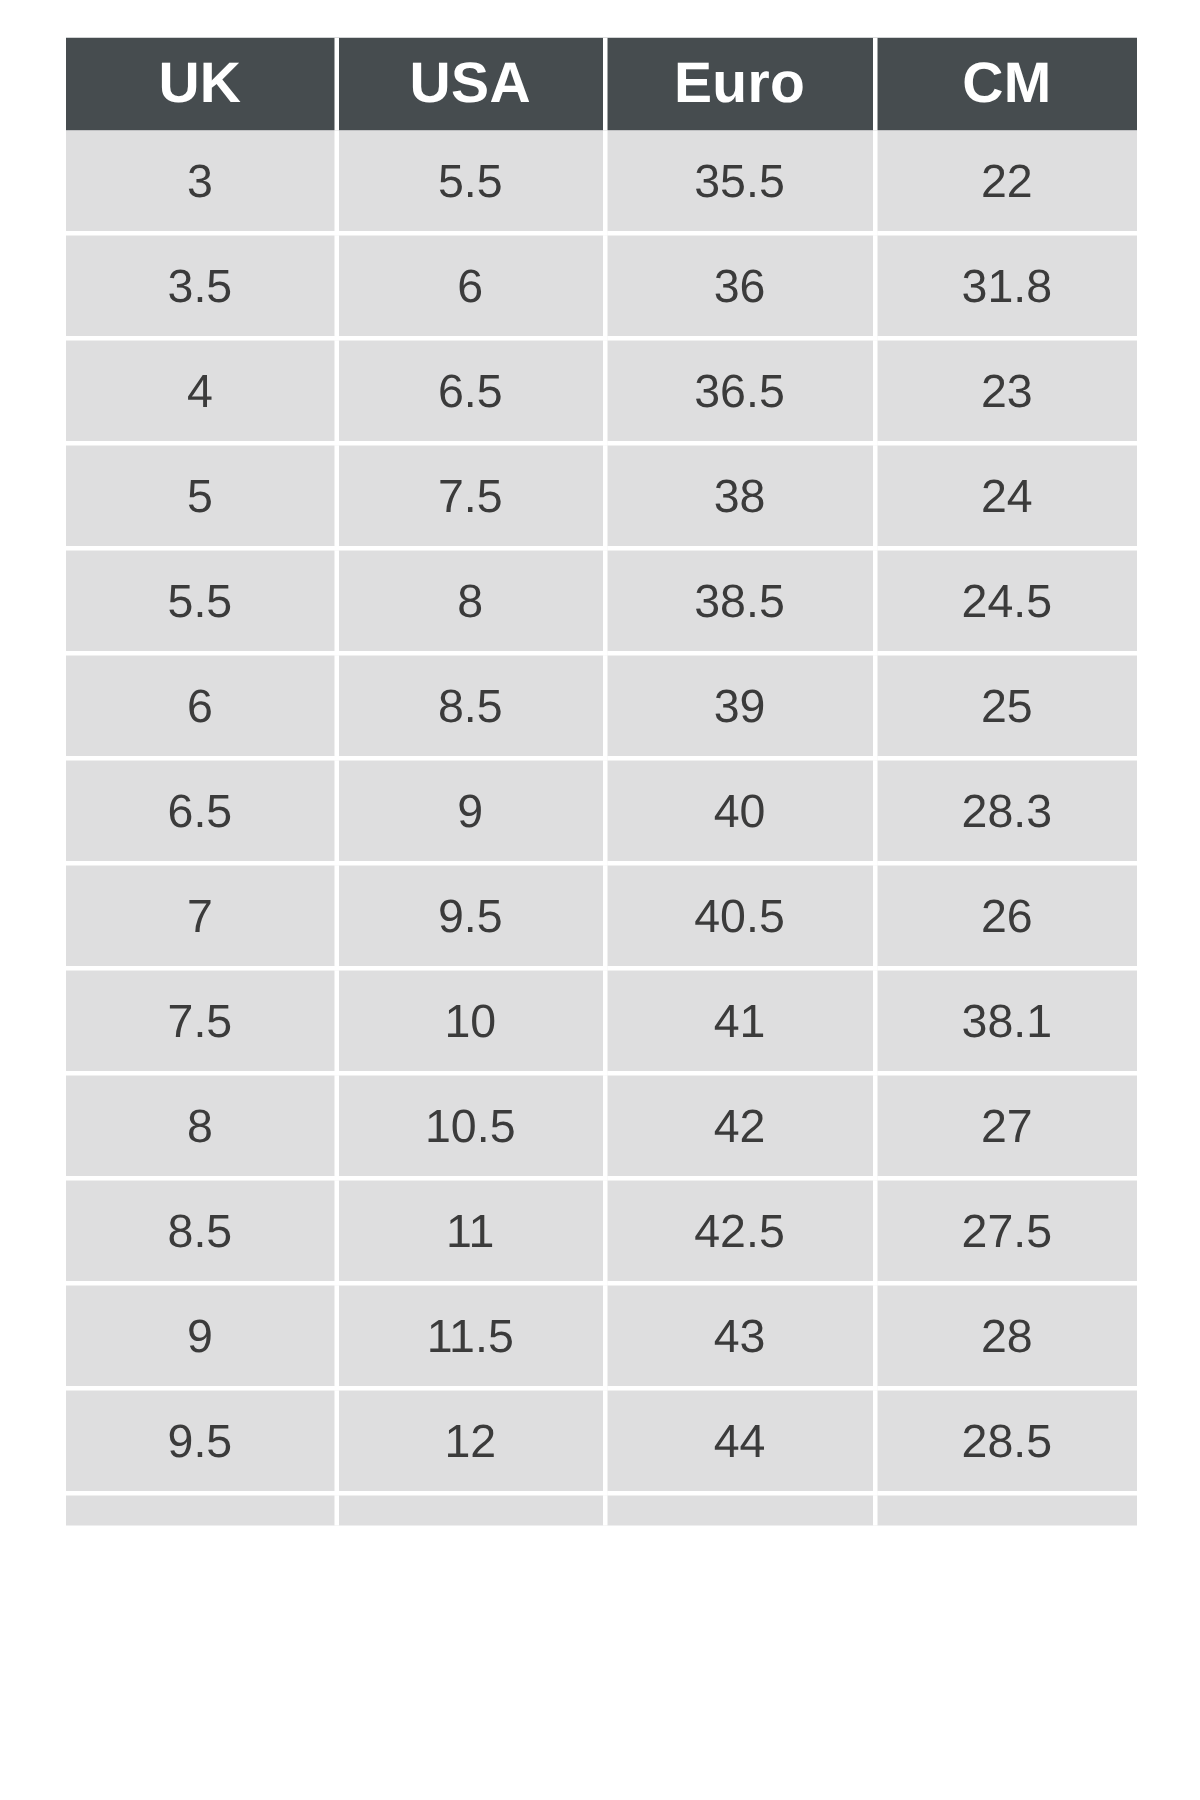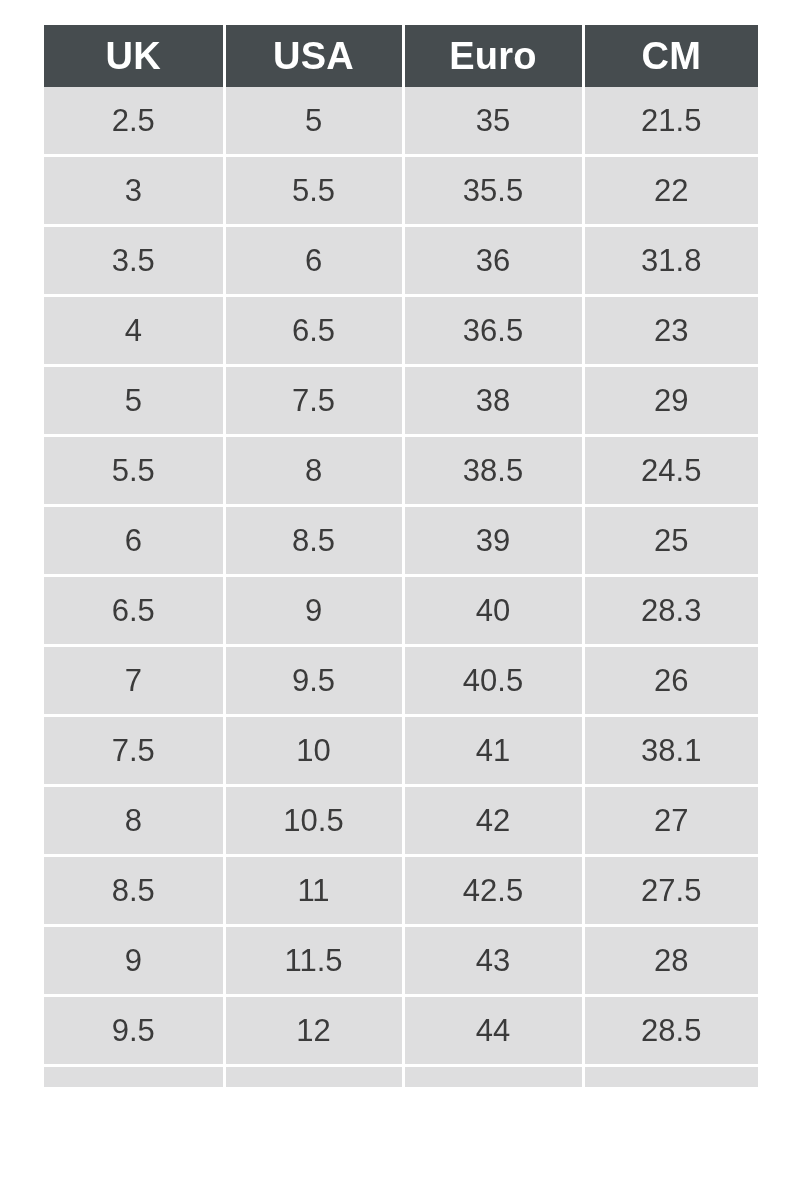--- a/index.html
+++ b/index.html
@@ -83,26 +83,20 @@
     <thead>
       <tr>
         <th>UK</th>
         <th>USA</th>
         <th>Euro</th>
         <th>CM</th>
       </tr>
     </thead>
     <tbody>
       <tr>
-        <td>2.5</td>
-        <td>5</td>
-        <td>35</td>
-        <td>21.5</td>
-      </tr>
-      <tr>
         <td>3</td>
         <td>5.5</td>
         <td>35.5</td>
         <td>22</td>
       </tr>
       <tr>
         <td>3.5</td>
         <td>6</td>
         <td>36</td>
         <td>31.8</td>
@@ -110,21 +104,21 @@
       <tr>
         <td>4</td>
         <td>6.5</td>
         <td>36.5</td>
         <td>23</td>
       </tr>
       <tr>
         <td>5</td>
         <td>7.5</td>
         <td>38</td>
-        <td>29</td>
+        <td>24</td>
       </tr>
       <tr>
         <td>5.5</td>
         <td>8</td>
         <td>38.5</td>
         <td>24.5</td>
       </tr>
       <tr>
         <td>6</td>
         <td>8.5</td>

